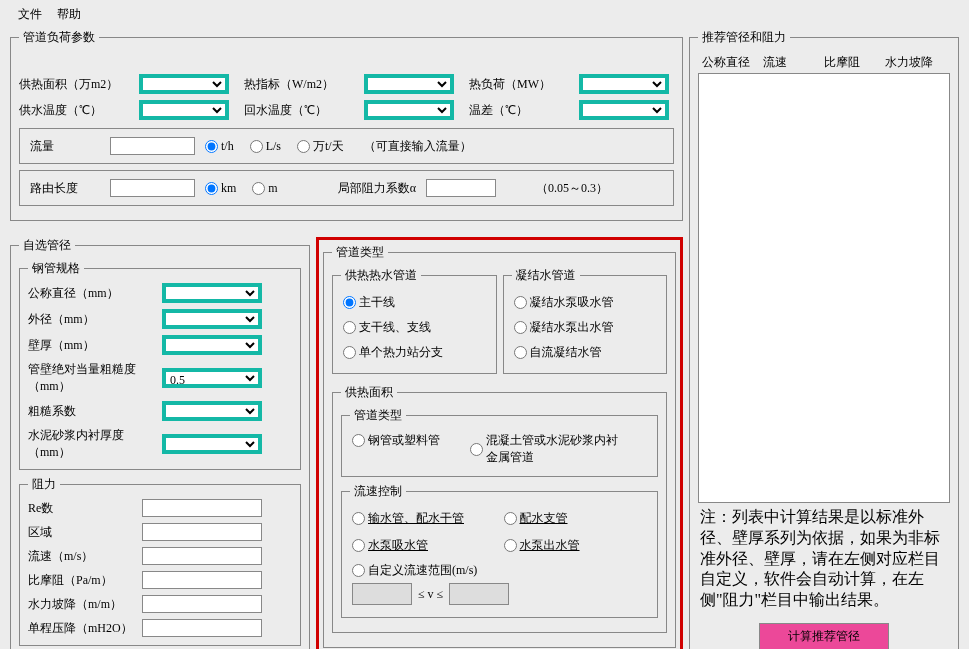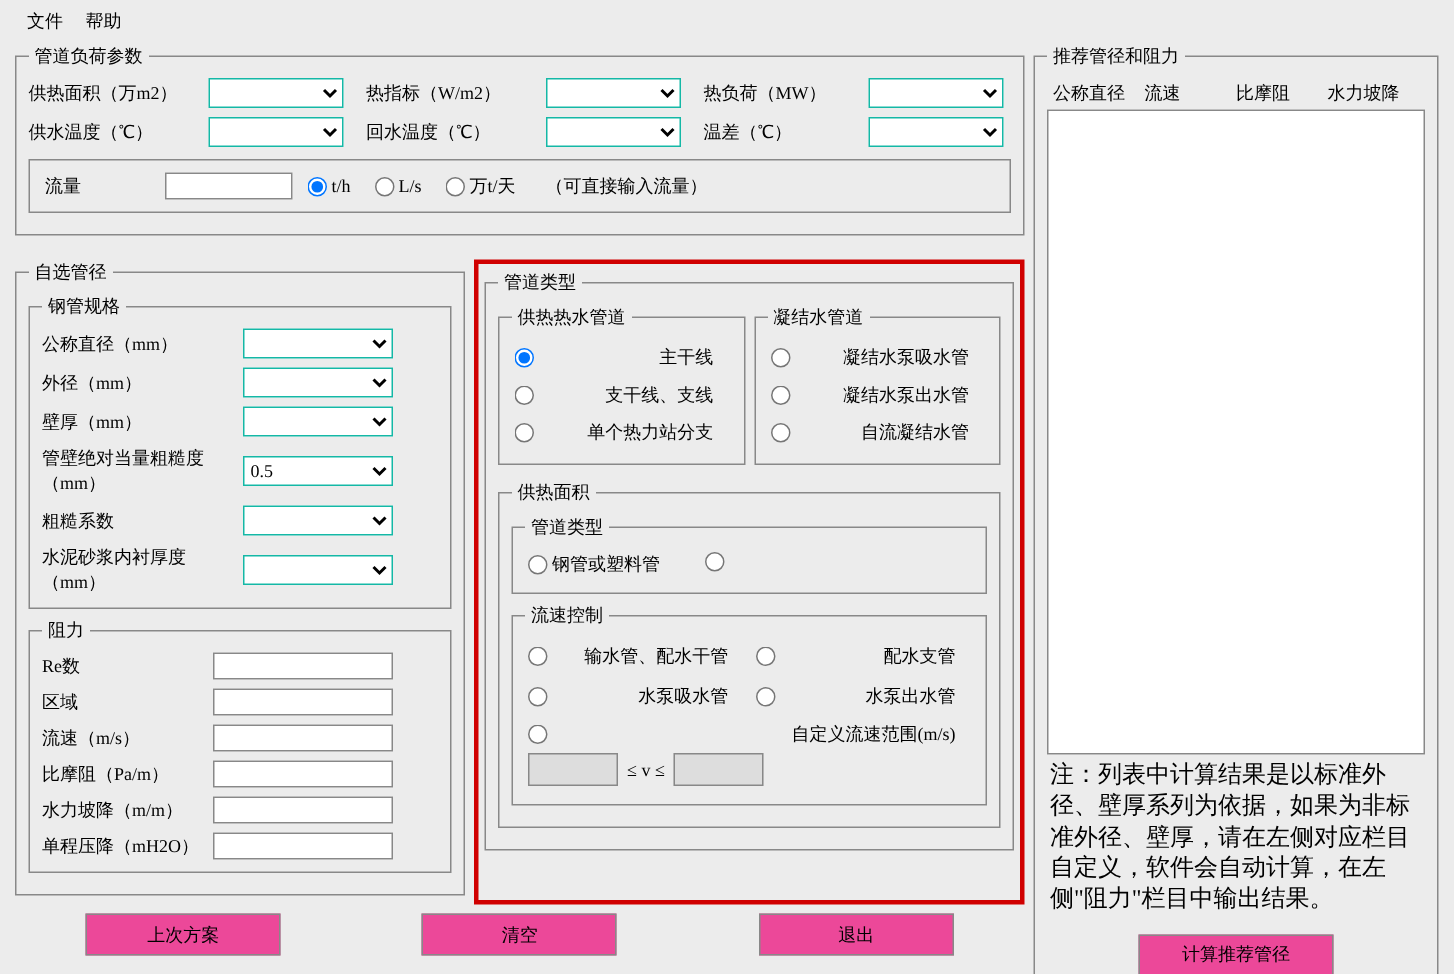--- a/index.html
+++ b/index.html
@@ -7,43 +7,43 @@
 .menubar { padding: 6px 18px; background: #ececec; }
 .menubar span { margin-right: 12px; cursor: default; }
 .content { padding: 0 10px 10px 10px; }
 fieldset { border: 1px solid #888; padding: 6px 8px 8px 8px; margin-bottom: 6px; background: #ececec; }
 legend { padding: 0 4px; }
 .main-grid { display: flex; gap: 6px; }
 .left-col { flex: 0 0 660px; }
 .right-col { flex: 1; }
 .lbl { display: inline-block; }
 input[type="text"] { font-family: inherit; font-size: 12px; height: 18px; border: 1px solid #888; background: #fff; padding: 0 2px; }
-select { font-family: inherit; font-size: 12px; height: 20px; border: 1px solid #14b8a6; background: #fff; }
+select { font-family: inherit; font-size: 12px; height: 20px; border: 4px solid #14b8a6; background: #fff; }
 .combo { width: 90px; }
 .inp-sm { width: 70px; }
 .inp-md { width: 85px; }
 button { font-family: inherit; font-size: 12px; background: #ec4899; border: 1px solid #888; padding: 4px 0; cursor: pointer; }
 .btn-main { width: 130px; height: 28px; }
 .radio-row { display: flex; align-items: center; gap: 6px; }
-.radio-item { display: flex; align-items: center; gap: 3px; margin-right: 10px; justify-content: space-between; }
-.top-params { display: grid; grid-template-columns: 110px 95px 110px 95px 100px 95px; gap: 6px 10px; align-items: center; margin-bottom: 8px;}
+.radio-item { display: flex; align-items: center; gap: 3px; margin-right: 10px; }
+.top-params { display: grid; grid-template-columns: 110px 95px 110px 95px 100px 95px; gap: 6px 10px; align-items: center; margin-bottom: 8px; margin-top: 22px;}
 .flow-box { border: 1px solid #888; padding: 8px 10px; margin-bottom: 6px; display: flex; align-items: center; gap: 10px; }
 .sub-cols { display: flex; gap: 6px; margin-top: 16px; }
 .sub-left { flex: 0 0 300px; }
 .sub-right { flex: 1; border: 3px solid #d00000; padding: 4px; }
 .steel-grid { display: grid; grid-template-columns: 130px 1fr; gap: 6px 4px; align-items: center; }
 .res-grid { display: grid; grid-template-columns: 110px 1fr; gap: 6px 4px; align-items: center; }
 .pipe-type-cols { display: flex; gap: 6px; }
 .pipe-type-cols fieldset { flex: 1; }
 .radio-v { display: flex; flex-direction: column; gap: 8px; padding: 4px 2px; }
 .rec-header { display: grid; grid-template-columns: 1fr 1fr 1fr 1fr; padding: 2px 4px; }
 .rec-list { background: #fff; border: 1px solid #888; height: 430px; }
 .note { font-size: 16px; line-height: 1.3; padding: 4px 2px; }
 .btn-row { display: flex; justify-content: space-around; padding: 6px 0; }
-.flow-ctrl-grid { display: grid; grid-template-columns: 1fr 1fr; gap: 10px 8px; padding: 4px 2px; }
+.flow-ctrl-grid { display: grid; grid-template-columns: 1fr 1fr; gap: 10px 8px; padding: 4px 2px; text-decoration: underline; }
 .custom-range { display: flex; align-items: center; gap: 6px; margin-top: 4px; }
 .gray-inp { background: #ddd; border: 1px solid #888; width: 60px; height: 22px; }
 </style>
 </head>
 <body>
 
 <div class="menubar">
   <span>文件</span>
   <span>帮助</span>
 </div>
@@ -83,20 +83,37 @@
                 <span>L/s</span>
               </label>
           <label class="radio-item">
                 <input type="radio" name="fu" style="">
                 <span>万t/天</span>
               </label>
         </div>
         <span>（可直接输入流量）</span>
       </div>
 
+      <div class="flow-box">
+        <span class="lbl" style="width:70px">路由长度</span>
+        <input type="text" class="inp-md" style="">
+        <div class="radio-row">
+          <label class="radio-item">
+                <input type="radio" name="ru" checked="" style="">
+                <span>km</span>
+              </label>
+          <label class="radio-item">
+                <input type="radio" name="ru" style="">
+                <span>m</span>
+              </label>
+        </div>
+        <span style="margin-left:40px">局部阻力系数α</span>
+        <input type="text" class="inp-sm" style="">
+        <span style="margin-left:30px">（0.05～0.3）</span>
+      </div>
     </fieldset>
 
     <div class="sub-cols">
       <div class="sub-left">
         <fieldset>
           <legend>自选管径</legend>
           <fieldset>
             <legend>钢管规格</legend>
             <div class="steel-grid">
               <span>公称直径（mm）</span>
@@ -176,20 +193,21 @@
             <legend>供热面积</legend>
             <fieldset>
               <legend>管道类型</legend>
               <div style="display:flex;gap:20px;align-items:flex-start;padding:2px">
                 <label class="radio-item">
                       <input type="radio" name="tt" style="">
                       <span>钢管或塑料管</span>
                     </label>
                 <label class="radio-item" style="max-width:150px">
                       <input type="radio" name="tt" style="">
+                      <span>混凝土管或水泥砂浆内衬金属管道</span>
                     </label>
               </div>
             </fieldset>
             <fieldset style="margin-top:4px">
               <legend>流速控制</legend>
               <div class="flow-ctrl-grid">
                 <label class="radio-item">
                       <input type="radio" name="fc" style="">
                       <span>输水管、配水干管</span>
                     </label>

